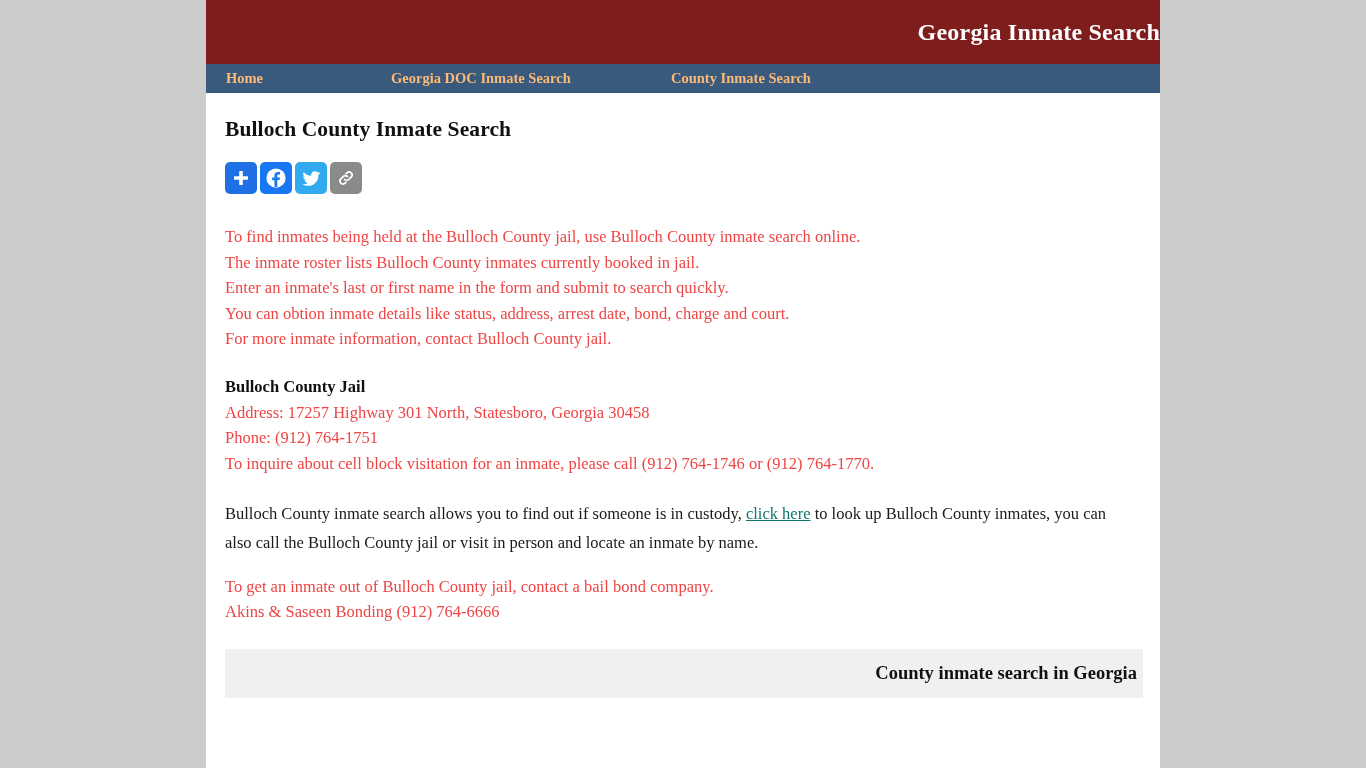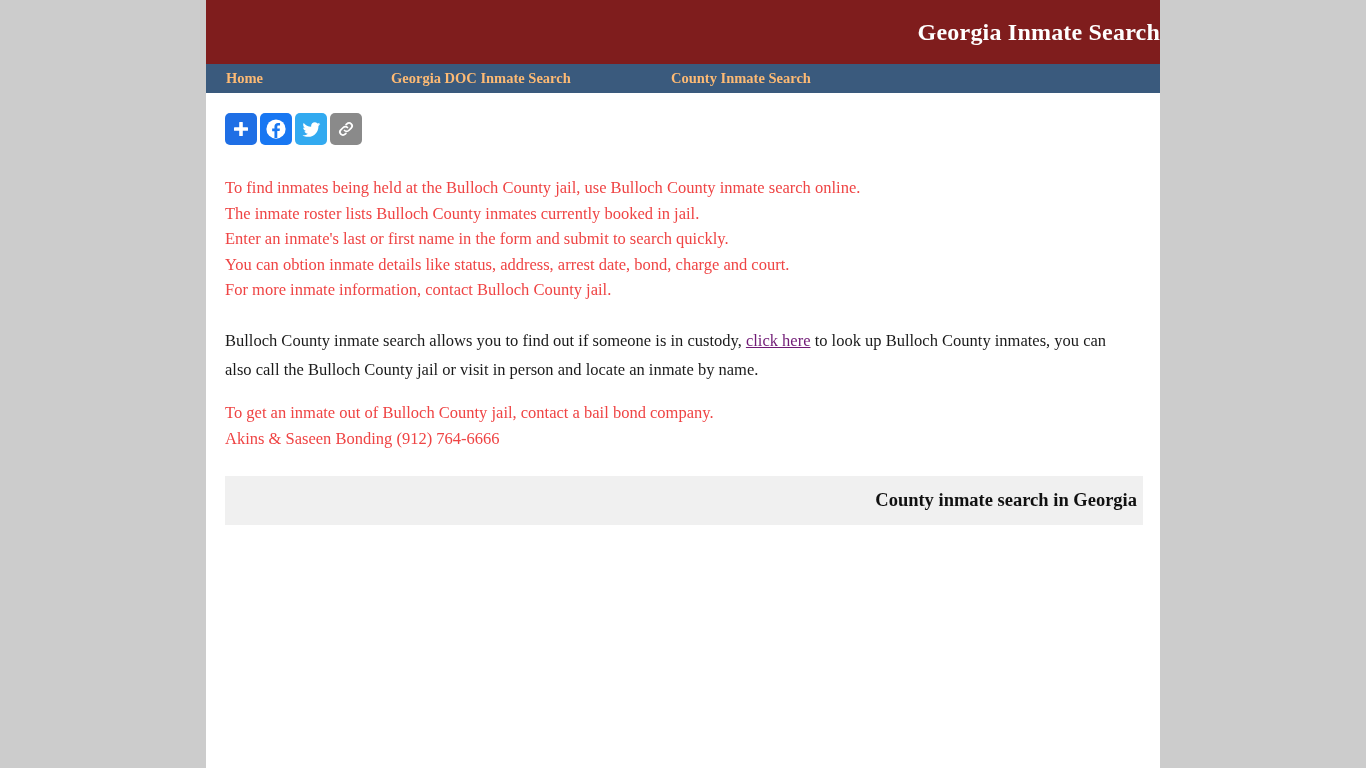--- a/index.html
+++ b/index.html
@@ -112,21 +112,21 @@
   }
 
   .para {
     margin-top: 23px;
     font-size: 16.5px;
     line-height: 29px;
     color: #1a1a1a;
     max-width: 905px;
   }
   .inline-link {
-    color: #701a75;
+    color: #0f766e;
     text-decoration: underline;
     cursor: pointer;
   }
 
   .bond-block { }
 
   
   .county-table {
     margin-top: 24px;
     width: 918px;
@@ -166,20 +166,21 @@
   </div>
 
   <nav class="nav-bar">
     <a class="nav-item">Home</a>
     <a class="nav-item">Georgia DOC Inmate Search</a>
     <a class="nav-item">County Inmate Search</a>
   </nav>
 
   <div class="content">
 
+    <h1 class="page-title">Bulloch County Inmate Search</h1>
 
     <div class="share-row">
       <div class="share-btn share-addtoany">
         <svg width="20" height="20" viewBox="0 0 20 20" aria-hidden="true">
           <rect x="8.2" y="3" width="3.6" height="14" rx="0.6" fill="#ffffff"></rect>
           <rect x="3" y="8.2" width="14" height="3.6" rx="0.6" fill="#ffffff"></rect>
         </svg>
       </div>
       <div class="share-btn share-facebook">
         <svg width="22" height="22" viewBox="0 0 24 24" aria-hidden="true">
@@ -203,20 +204,26 @@
     </div>
 
     <div class="body-block">
       <div class="body-line">To find inmates being held at the Bulloch County jail, use Bulloch County inmate search online.</div>
       <div class="body-line">The inmate roster lists Bulloch County inmates currently booked in jail.</div>
       <div class="body-line">Enter an inmate's last or first name in the form and submit to search quickly.</div>
       <div class="body-line">You can obtion inmate details like status, address, arrest date, bond, charge and court.</div>
       <div class="body-line">For more inmate information, contact Bulloch County jail.</div>
     </div>
 
+    <div class="jail-block">
+      <div class="jail-name">Bulloch County Jail</div>
+      <div class="body-line">Address: 17257 Highway 301 North, Statesboro, Georgia 30458</div>
+      <div class="body-line">Phone: (912) 764-1751</div>
+      <div class="body-line">To inquire about cell block visitation for an inmate, please call (912) 764-1746 or (912) 764-1770.</div>
+    </div>
 
     <p class="para"><span>Bulloch County inmate search allows you to find out if someone is in custody, </span><a class="inline-link">click here</a><span> to look up Bulloch County inmates, you can also call the Bulloch County jail or visit in person and locate an inmate by name.</span></p>
 
     <div class="bond-block">
       <div class="body-line">To get an inmate out of Bulloch County jail, contact a bail bond company.</div>
       <div class="body-line">Akins &amp; Saseen Bonding (912) 764-6666</div>
     </div>
 
     <table class="county-table">
       <tbody>

